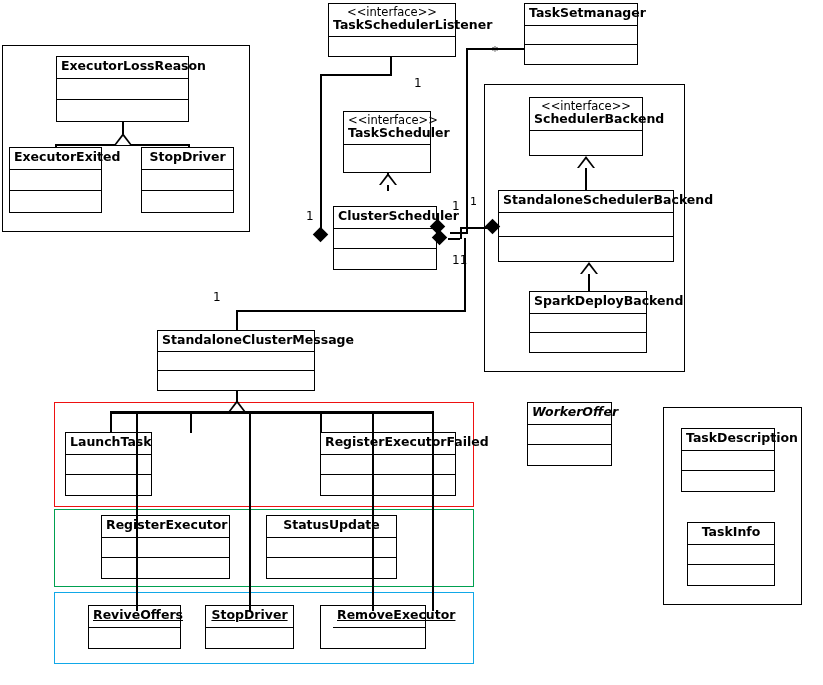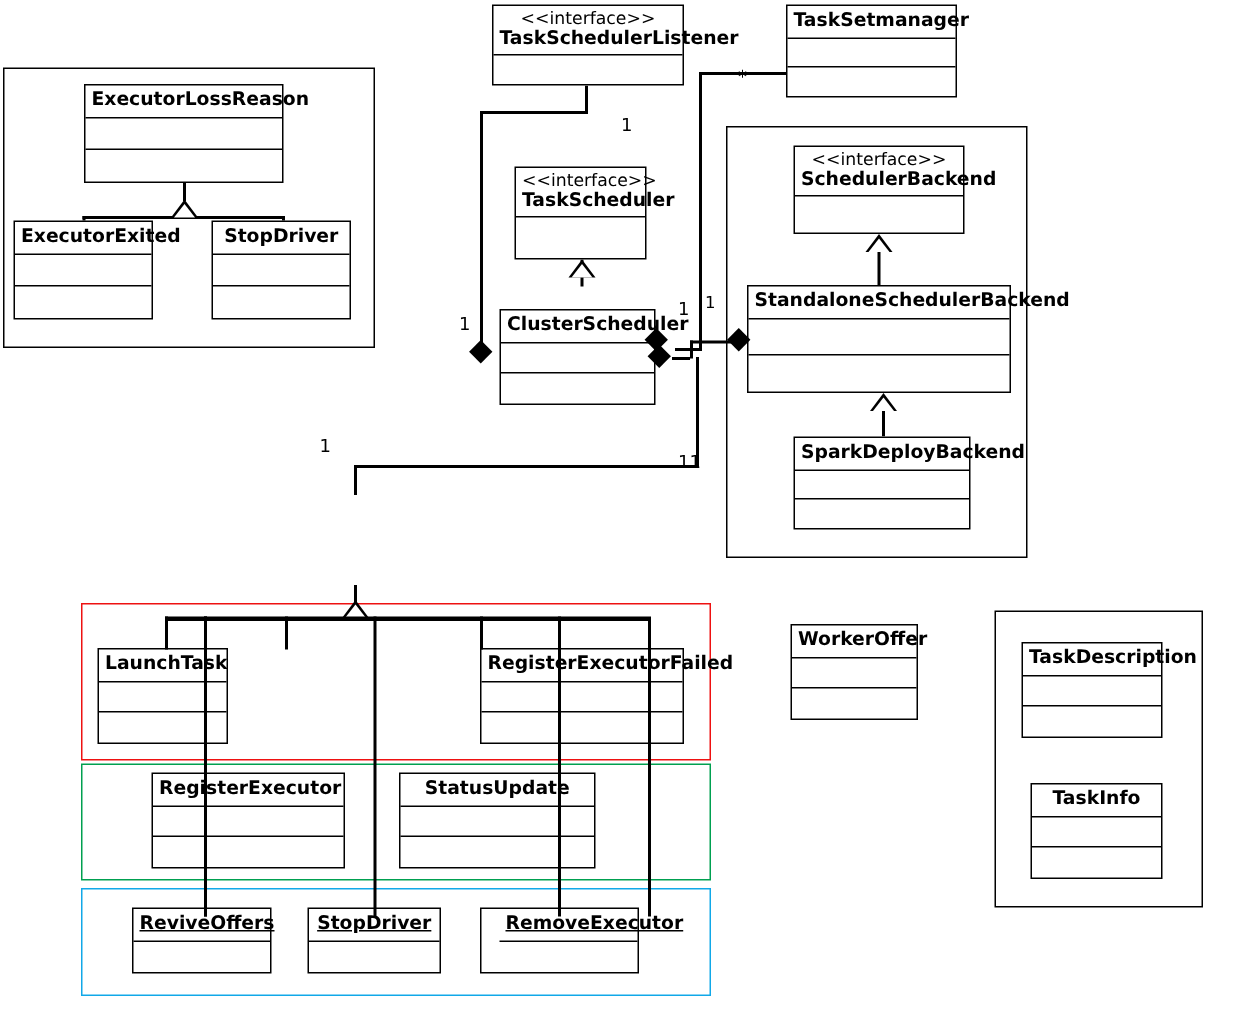--- a/index.html
+++ b/index.html
@@ -256,20 +256,27 @@
   </div>
 
   <div class="uml-class" style="left:529px; top:291px; width:118px; height:62px;">
     <div class="hdr" style="height:22px;">
       <span class="cname">SparkDeployBackend</span>
     </div>
     <div class="comp" style="height:19px;"></div>
     <div class="comp last" style="height:19px;"></div>
   </div>
 
+  <div class="uml-class" style="left:157px; top:330px; width:158px; height:61px;">
+    <div class="hdr" style="height:21px;">
+      <span class="cname">StandaloneClusterMessage</span>
+    </div>
+    <div class="comp" style="height:19px;"></div>
+    <div class="comp last" style="height:19px;"></div>
+  </div>
 
   <div class="uml-class" style="left:65px; top:432px; width:87px; height:64px;">
     <div class="hdr" style="height:22px;">
       <span class="cname">LaunchTask</span>
     </div>
     <div class="comp" style="height:20px;"></div>
     <div class="comp last" style="height:20px;"></div>
   </div>
 
 
@@ -311,21 +318,21 @@
     <div class="comp last" style="height:20px;"></div>
   </div>
 
   <div class="uml-class" style="left:320px; top:605px; width:106px; height:44px;">
     <div class="hdr" style="height:22px;margin-left:12px;">
       <span class="cname underline">RemoveExecutor</span>
     </div>
     <div class="comp last" style="height:20px;"></div>
   </div>
 
-  <div class="uml-class" style="left:527px; top:416px; width:85px; height:64px;">
+  <div class="uml-class" style="left:527px; top:402px; width:85px; height:64px;font-style:italic;">
     <div class="hdr" style="height:22px;">
       <span class="cname">WorkerOffer</span>
     </div>
     <div class="comp" style="height:20px;"></div>
     <div class="comp last" style="height:20px;"></div>
   </div>
 
   <div class="uml-class" style="left:681px; top:428px; width:94px; height:64px;">
     <div class="hdr" style="height:22px;">
       <span class="cname">TaskDescription</span>
@@ -340,16 +347,16 @@
     </div>
     <div class="comp" style="height:20px;"></div>
     <div class="comp last" style="height:20px;"></div>
   </div>
 
   <div class="mult" style="left:414px; top:76px;">1</div>
   <div class="mult" style="left:492px; top:44px;">*</div>
   <div class="mult" style="left:306px; top:209px;">1</div>
   <div class="mult" style="left:452px; top:199px;">1</div>
   <div class="mult" style="left:470px; top:195px; font-size:11px;">1</div>
-  <div class="mult" style="left:452px; top:253px;margin-top:48px;">11</div>
+  <div class="mult" style="left:452px; top:253px;">11</div>
   <div class="mult" style="left:213px; top:290px;">1</div>
 
 </div>
 
 </body></html>

